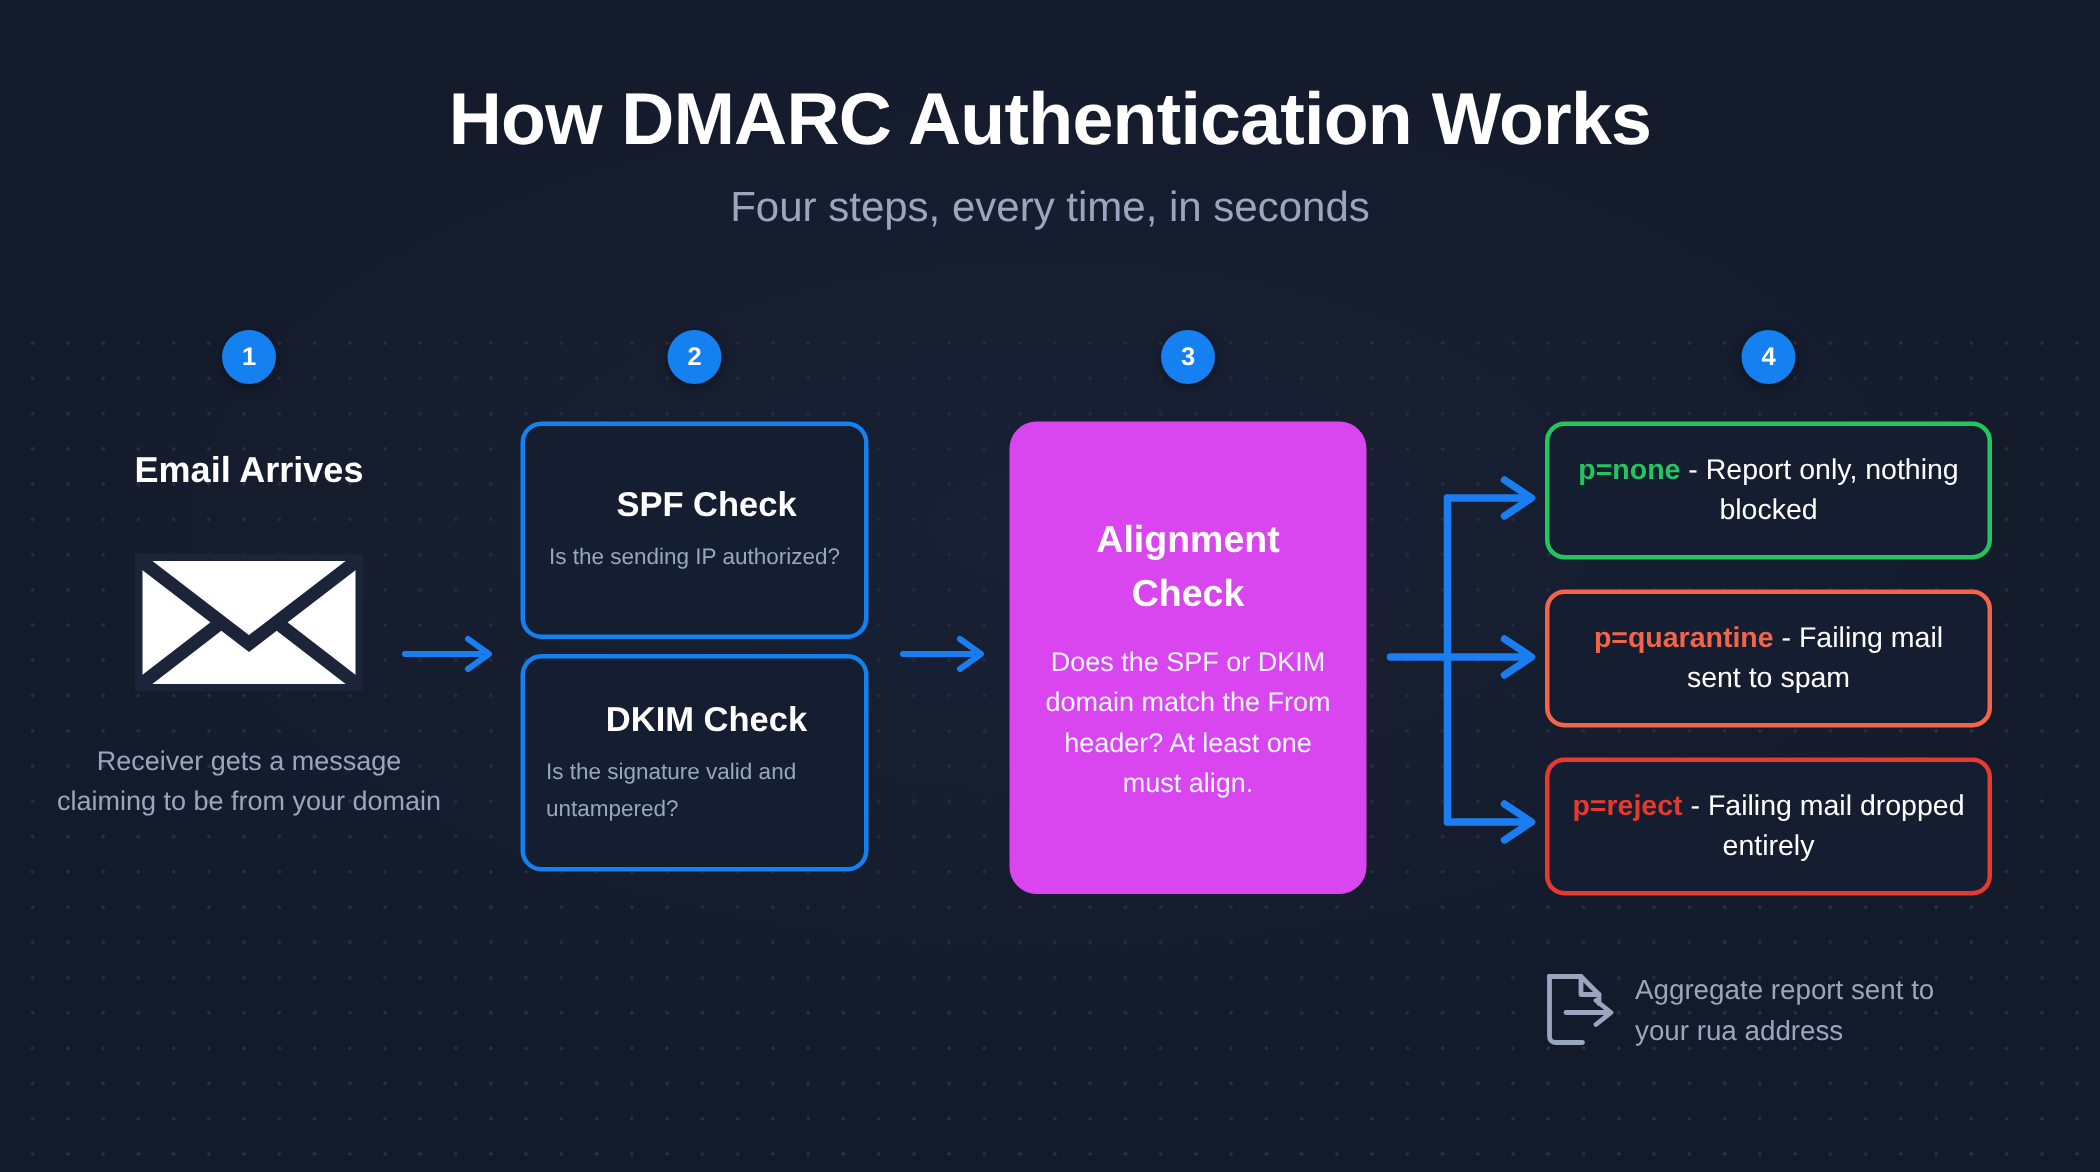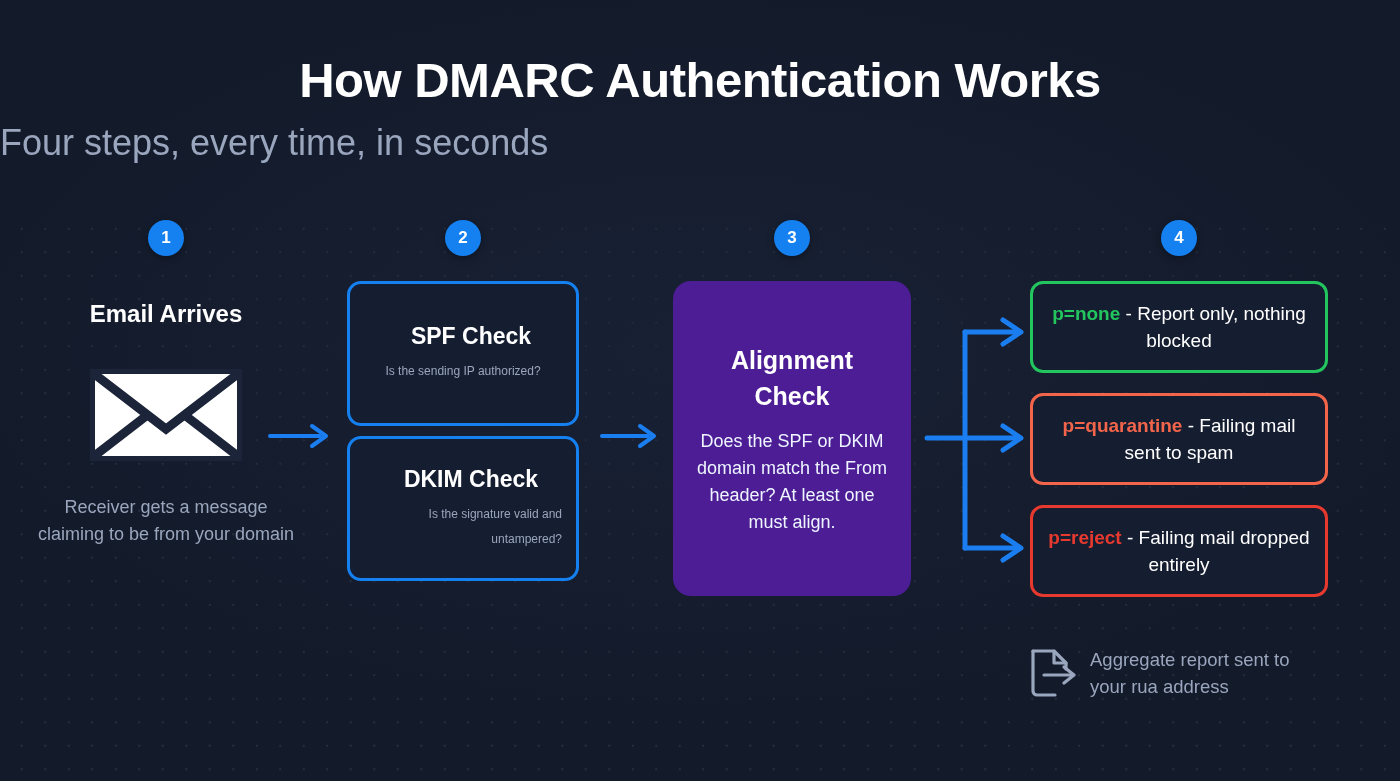--- a/index.html
+++ b/index.html
@@ -30,21 +30,22 @@
   }
 
   .title {
     position: absolute; left: 0; top: 52px; width: 1400px;
     text-align: center;
     font-size: 49px; font-weight: bold; color: #ffffff;
     letter-spacing: -0.5px;
   }
   .subtitle {
     position: absolute; left: 0; top: 122px; width: 1400px;
-    font-size: 36px; color: #9aa6bd; font-weight: normal;
+    text-align: center;
+    font-size: 28px; color: #9aa6bd; font-weight: normal;
   }
 
   .badge {
     position: absolute;
     width: 36px; height: 36px; border-radius: 50%;
     background: #1580f0;
     color: #ffffff;
     font-size: 17px; font-weight: bold;
     display: flex; align-items: center; justify-content: center;
     box-shadow: 0 2px 7px rgba(0,0,0,0.35);
@@ -73,29 +74,29 @@
     border: 3px solid #1580f0;
     display: flex; flex-direction: column;
     align-items: center; justify-content: center;
     padding: 8px 14px;
   }
   .card .h {
     font-size: 23px; font-weight: bold; color: #ffffff;
     text-align: center; margin-bottom: 9px; margin-left: 16px;
   }
   .card .d {
-    font-size: 12px; line-height: 25px; color: #9aa6bd;
-    text-align: right;
+    font-size: 15px; line-height: 25px; color: #9aa6bd;
+    text-align: left;
   }
 
   .bigcard {
     position: absolute;
     left: 673px; top: 281px; width: 238px; height: 315px;
     border-radius: 18px;
-    background: #4c1d95;
+    background: #d946ef;
     display: flex; flex-direction: column;
     align-items: center; justify-content: center;
     padding: 12px 22px;
   }
   .bigcard .h {
     font-size: 25px; font-weight: bold; color: #ffffff;
     text-align: center; line-height: 36px; margin-bottom: 14px;
   }
   .bigcard .d {
     font-size: 18px; line-height: 27px; color: #eef5ff; text-align: center;

